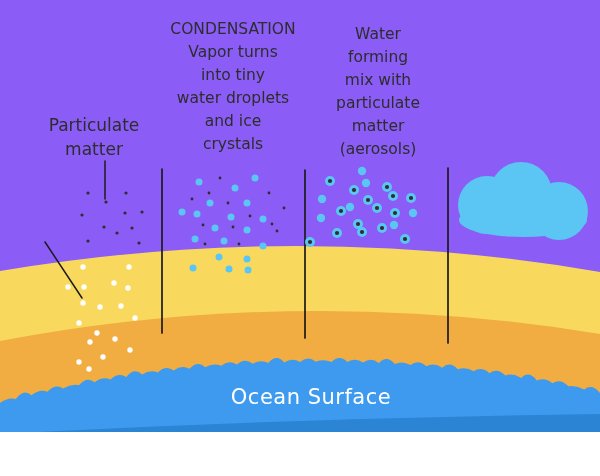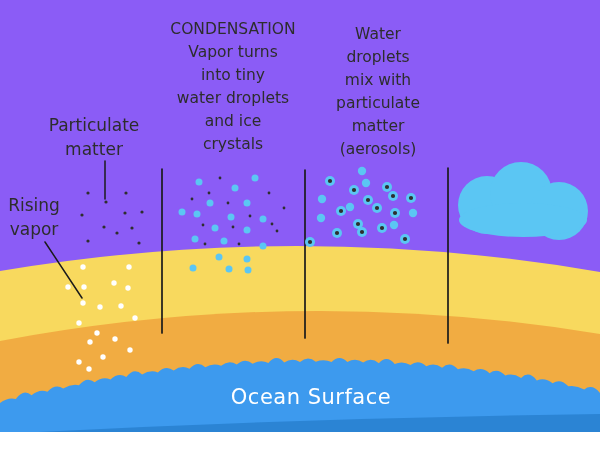--- a/index.html
+++ b/index.html
@@ -166,25 +166,23 @@
       </g>
   </svg>
 
   <div class="txt heading" style="left:233px;top:18px">CONDENSATION
 Vapor turns
 into tiny
 water droplets
 and ice
 crystals</div>
   <div class="txt heading" style="left:378px;top:23px">Water
-droplets
+forming
 mix with
 particulate
 matter
 (aerosols)</div>
 
   <div class="txt label" style="left:94px;top:113px">Particulate
 matter</div>
-  <div class="txt label" style="left:34px;top:193px">Rising
-vapor</div>
   <div class="txt ocean-label" style="left:311px;top:384px">Ocean Surface</div>
 
 </div>
 
 </body></html>

